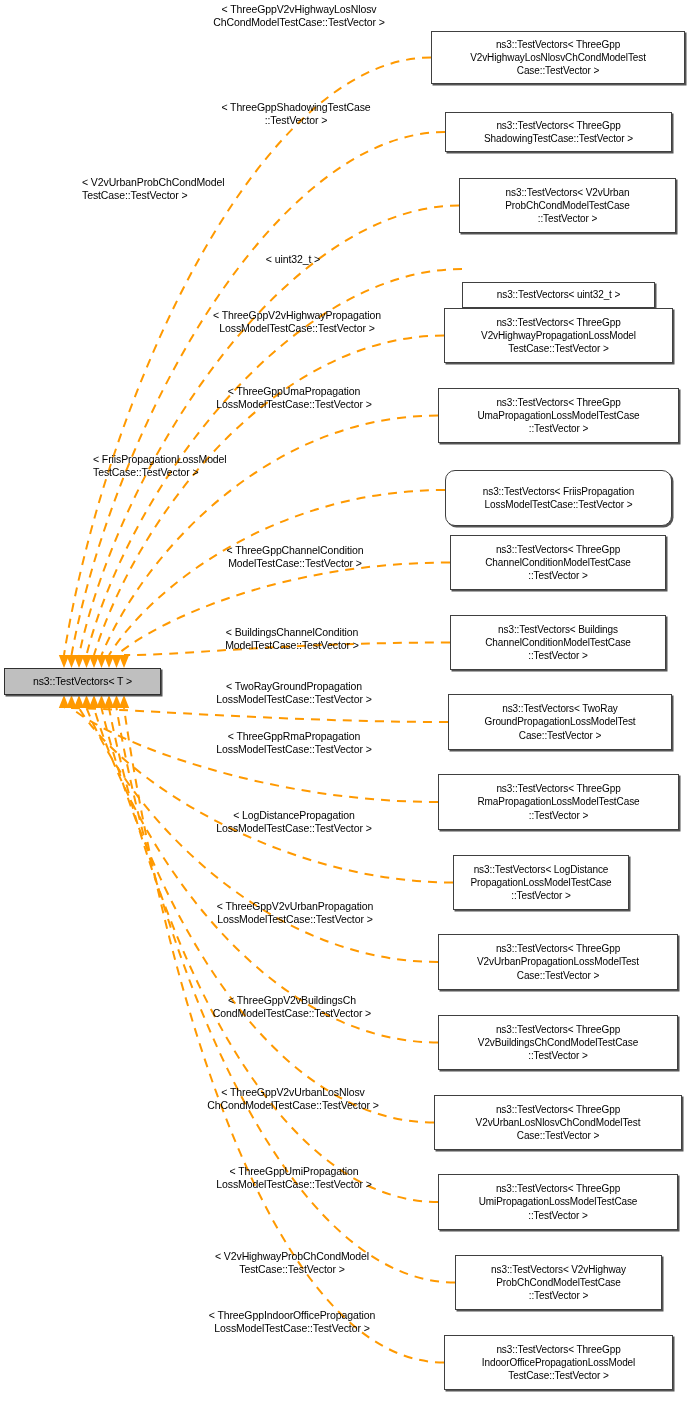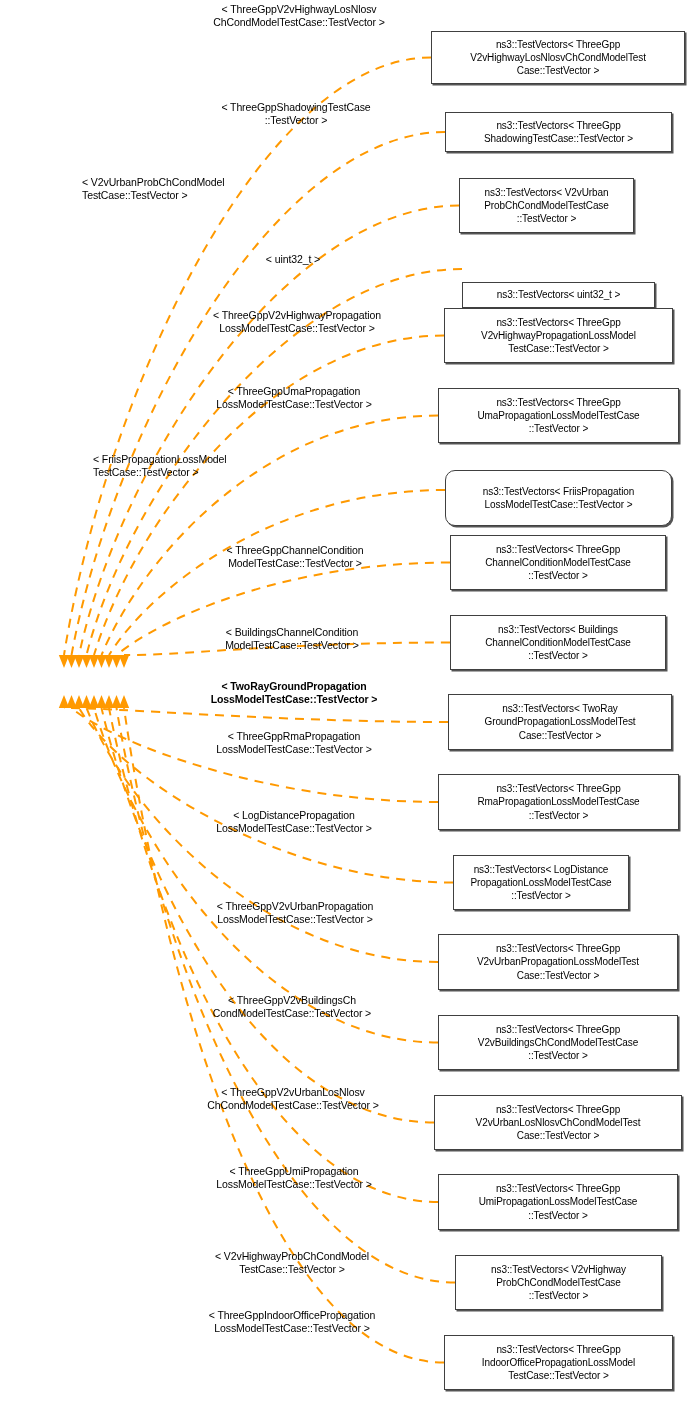--- a/index.html
+++ b/index.html
@@ -101,21 +101,21 @@
       <path d="M 444 1362.5 C 274 1362.5, 166 995.375, 124 708" fill="none" stroke="#ff9900" stroke-width="2" stroke-dasharray="9,7" stroke-linecap="butt"></path>
       <polygon points="0,0 -13,-5.2 -13,5.2" fill="#ff9900" transform="translate(124,695) rotate(-90)"></polygon>
     </svg>
 
   <div id="nodes-host">
       <div class="node" style="left: 431px; top: 31px; width: 254px; height: 53px;">ns3::TestVectors&lt; ThreeGpp
 V2vHighwayLosNlosvChCondModelTest
 Case::TestVector &gt;</div>
       <div class="node" style="left: 445px; top: 112px; width: 227px; height: 40px;">ns3::TestVectors&lt; ThreeGpp
 ShadowingTestCase::TestVector &gt;</div>
-      <div class="node" style="left: 459px; top: 178px; width: 175px; height: 55px;">ns3::TestVectors&lt; V2vUrban
+      <div class="node" style="left: 459px; top: 178px; width: 217px; height: 55px;">ns3::TestVectors&lt; V2vUrban
 ProbChCondModelTestCase
 ::TestVector &gt;</div>
       <div class="node" style="left: 462px; top: 256px; width: 193px; height: 26px; margin-top: 26px;">ns3::TestVectors&lt; uint32_t &gt;</div>
       <div class="node" style="left: 444px; top: 308px; width: 229px; height: 55px;">ns3::TestVectors&lt; ThreeGpp
 V2vHighwayPropagationLossModel
 TestCase::TestVector &gt;</div>
       <div class="node" style="left: 438px; top: 388px; width: 241px; height: 55px;">ns3::TestVectors&lt; ThreeGpp
 UmaPropagationLossModelTestCase
 ::TestVector &gt;</div>
       <div class="node" style="left: 445px; top: 470px; width: 227px; height: 56px; border-radius: 10px;">ns3::TestVectors&lt; FriisPropagation
@@ -165,33 +165,34 @@
       <div class="edge-label" style="left: 97px; top: 309px; width: 400px; text-align: center; padding-left: 0px;">&lt; ThreeGppV2vHighwayPropagation
 LossModelTestCase::TestVector &gt;</div>
       <div class="edge-label" style="left: 94px; top: 385px; width: 400px; text-align: center; padding-left: 0px;">&lt; ThreeGppUmaPropagation
 LossModelTestCase::TestVector &gt;</div>
       <div class="edge-label" style="left: 93px; top: 453px; width: 400px; text-align: left; padding-left: 0px;">&lt; FriisPropagationLossModel
 TestCase::TestVector &gt;</div>
       <div class="edge-label" style="left: 95px; top: 544px; width: 400px; text-align: center; padding-left: 0px;">&lt; ThreeGppChannelCondition
 ModelTestCase::TestVector &gt;</div>
       <div class="edge-label" style="left: 92px; top: 626px; width: 400px; text-align: center; padding-left: 0px;">&lt; BuildingsChannelCondition
 ModelTestCase::TestVector &gt;</div>
-      <div class="edge-label" style="left: 94px; top: 680px; width: 400px; text-align: center; padding-left: 0px; font-weight: bold;">&lt; TwoRayGroundPropagation
+      <div class="edge-label" style="left: 94px; top: 680px; width: 400px; text-align: center; padding-left: 0px;">&lt; TwoRayGroundPropagation
 LossModelTestCase::TestVector &gt;</div>
       <div class="edge-label" style="left: 94px; top: 730px; width: 400px; text-align: center; padding-left: 0px;">&lt; ThreeGppRmaPropagation
 LossModelTestCase::TestVector &gt;</div>
       <div class="edge-label" style="left: 94px; top: 809px; width: 400px; text-align: center; padding-left: 0px;">&lt; LogDistancePropagation
 LossModelTestCase::TestVector &gt;</div>
       <div class="edge-label" style="left: 95px; top: 900px; width: 400px; text-align: center; padding-left: 0px;">&lt; ThreeGppV2vUrbanPropagation
 LossModelTestCase::TestVector &gt;</div>
       <div class="edge-label" style="left: 92px; top: 994px; width: 400px; text-align: center; padding-left: 0px;">&lt; ThreeGppV2vBuildingsCh
 CondModelTestCase::TestVector &gt;</div>
       <div class="edge-label" style="left: 93px; top: 1086px; width: 400px; padding-left: 0px;">&lt; ThreeGppV2vUrbanLosNlosv
 ChCondModelTestCase::TestVector &gt;</div>
       <div class="edge-label" style="left: 94px; top: 1165px; width: 400px; text-align: center; padding-left: 0px;">&lt; ThreeGppUmiPropagation
 LossModelTestCase::TestVector &gt;</div>
       <div class="edge-label" style="left: 92px; top: 1250px; width: 400px; text-align: center; padding-left: 0px;">&lt; V2vHighwayProbChCondModel
 TestCase::TestVector &gt;</div>
       <div class="edge-label" style="left: 92px; top: 1309px; width: 400px; text-align: center; padding-left: 0px;">&lt; ThreeGppIndoorOfficePropagation
 LossModelTestCase::TestVector &gt;</div>
     </div>
 
+  <div class="node root" id="root-node" style="left: 4px; top: 668px; width: 157px; height: 27px;">ns3::TestVectors&lt; T &gt;</div>
 </div>
 
 </body></html>

